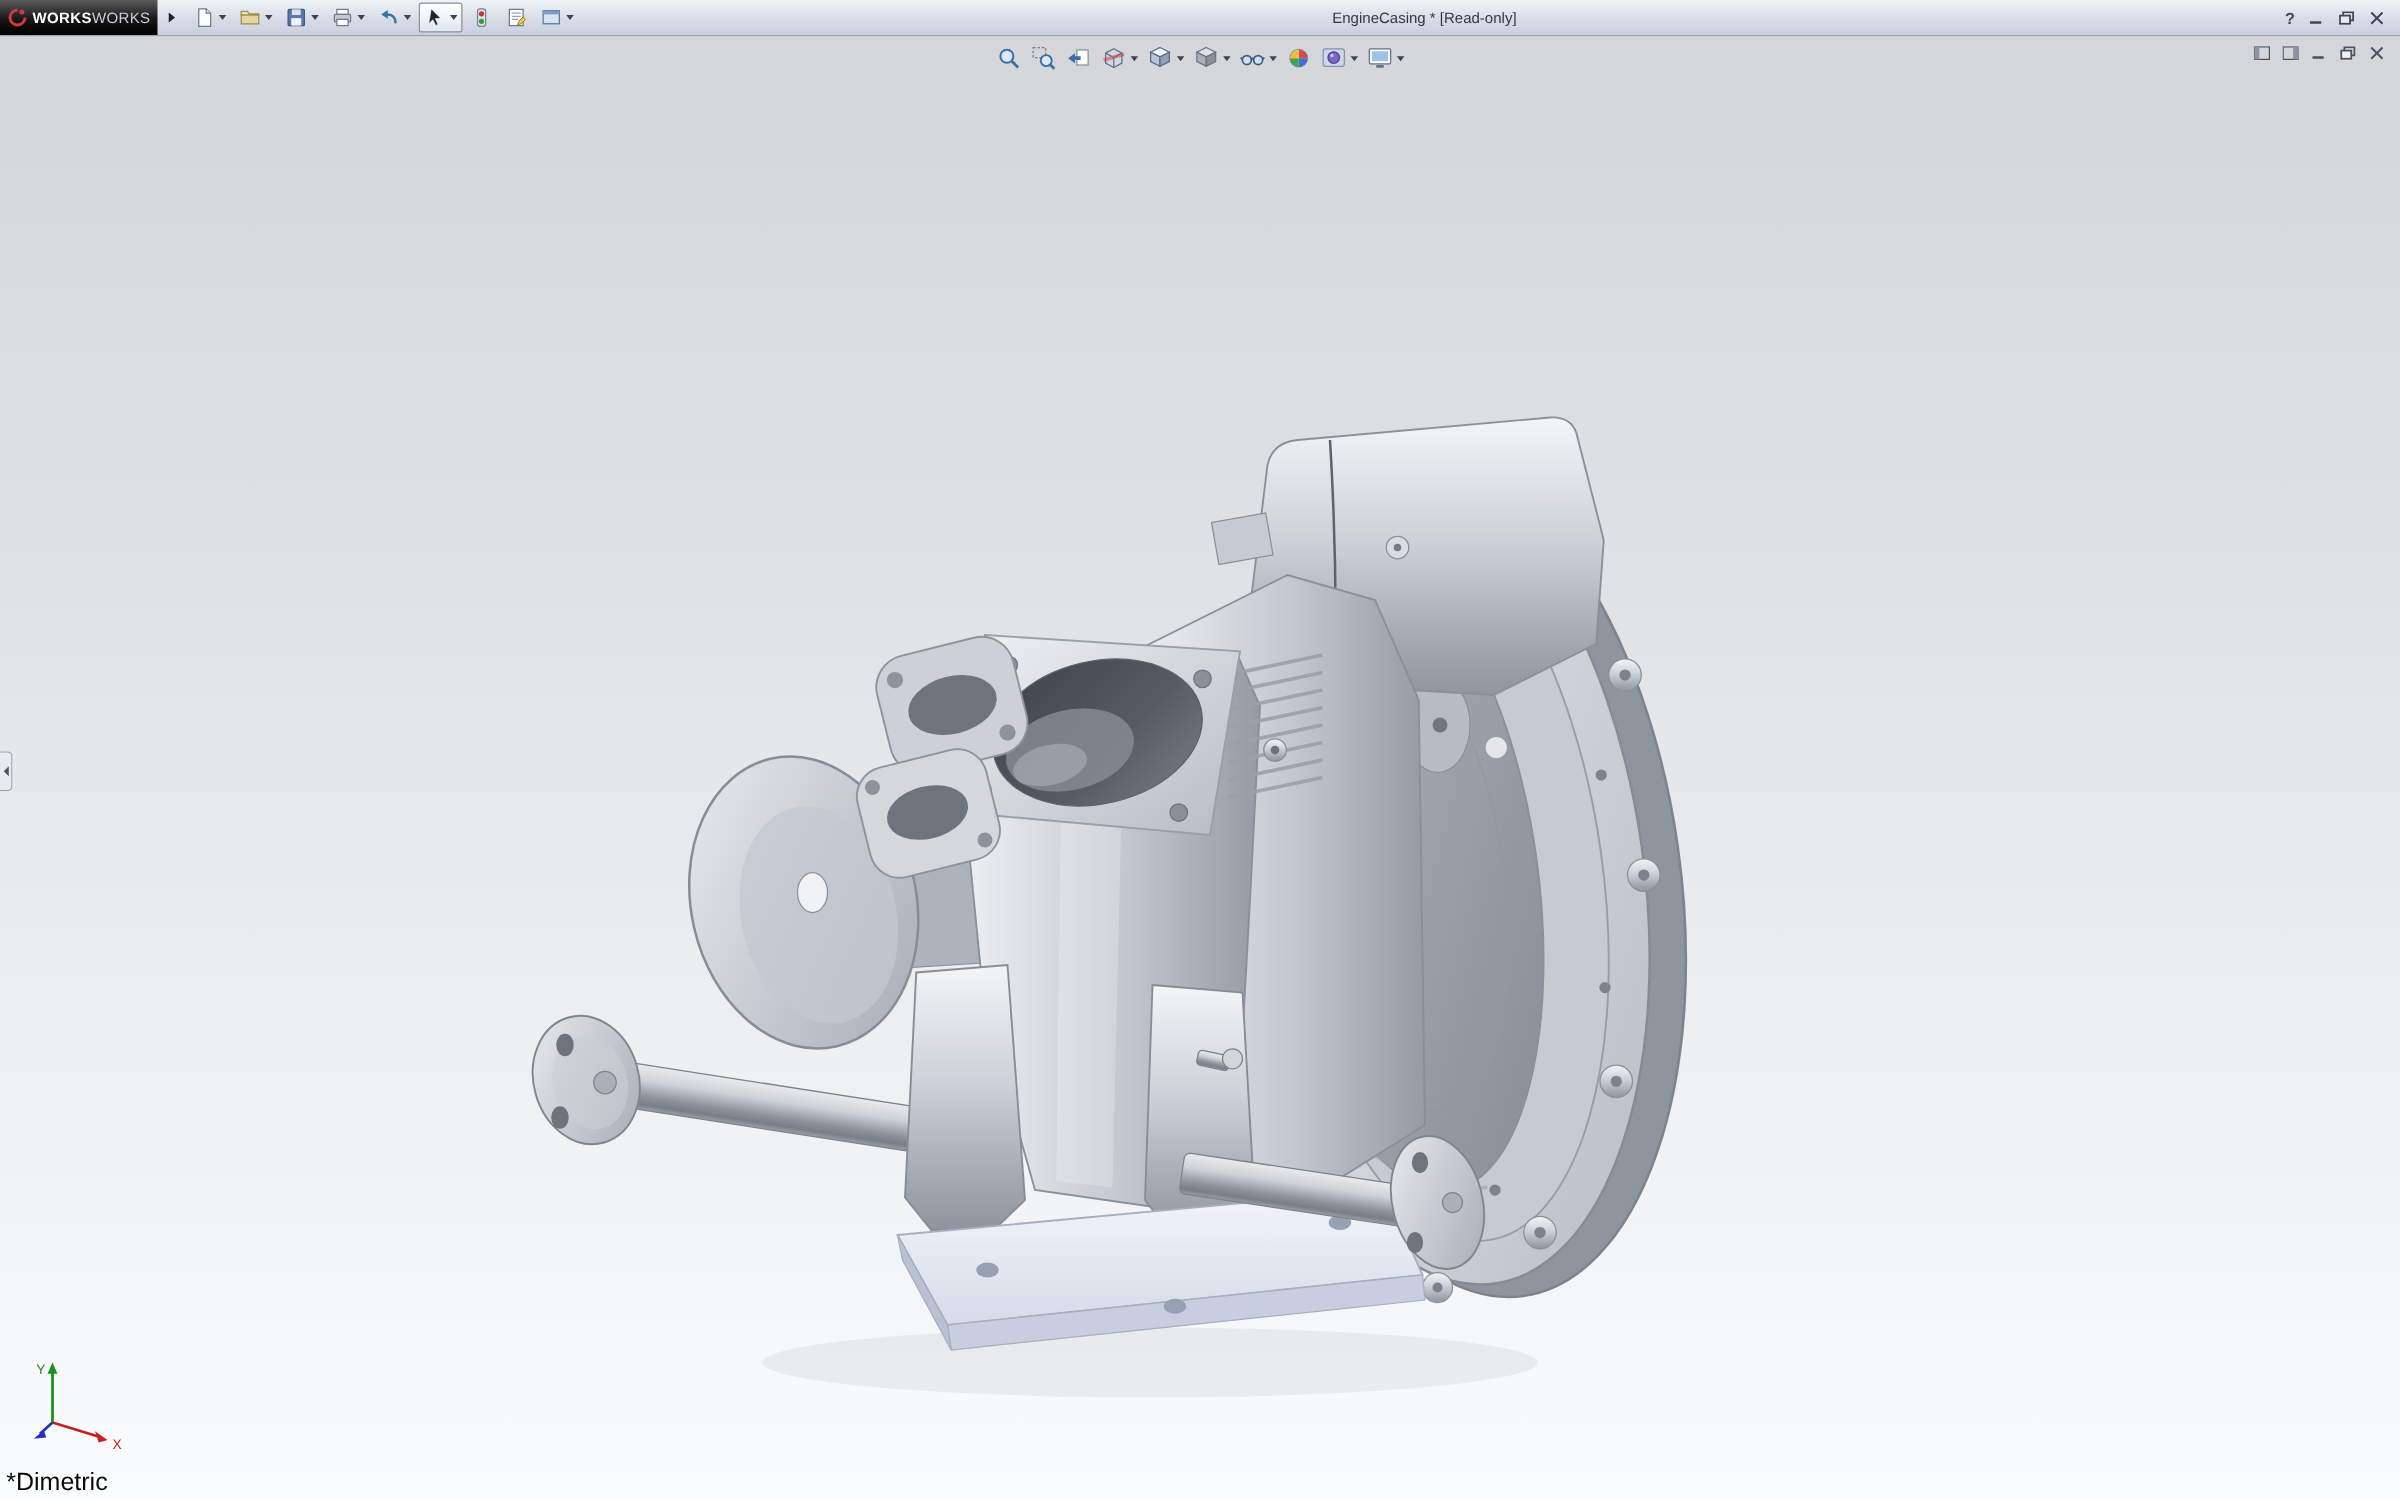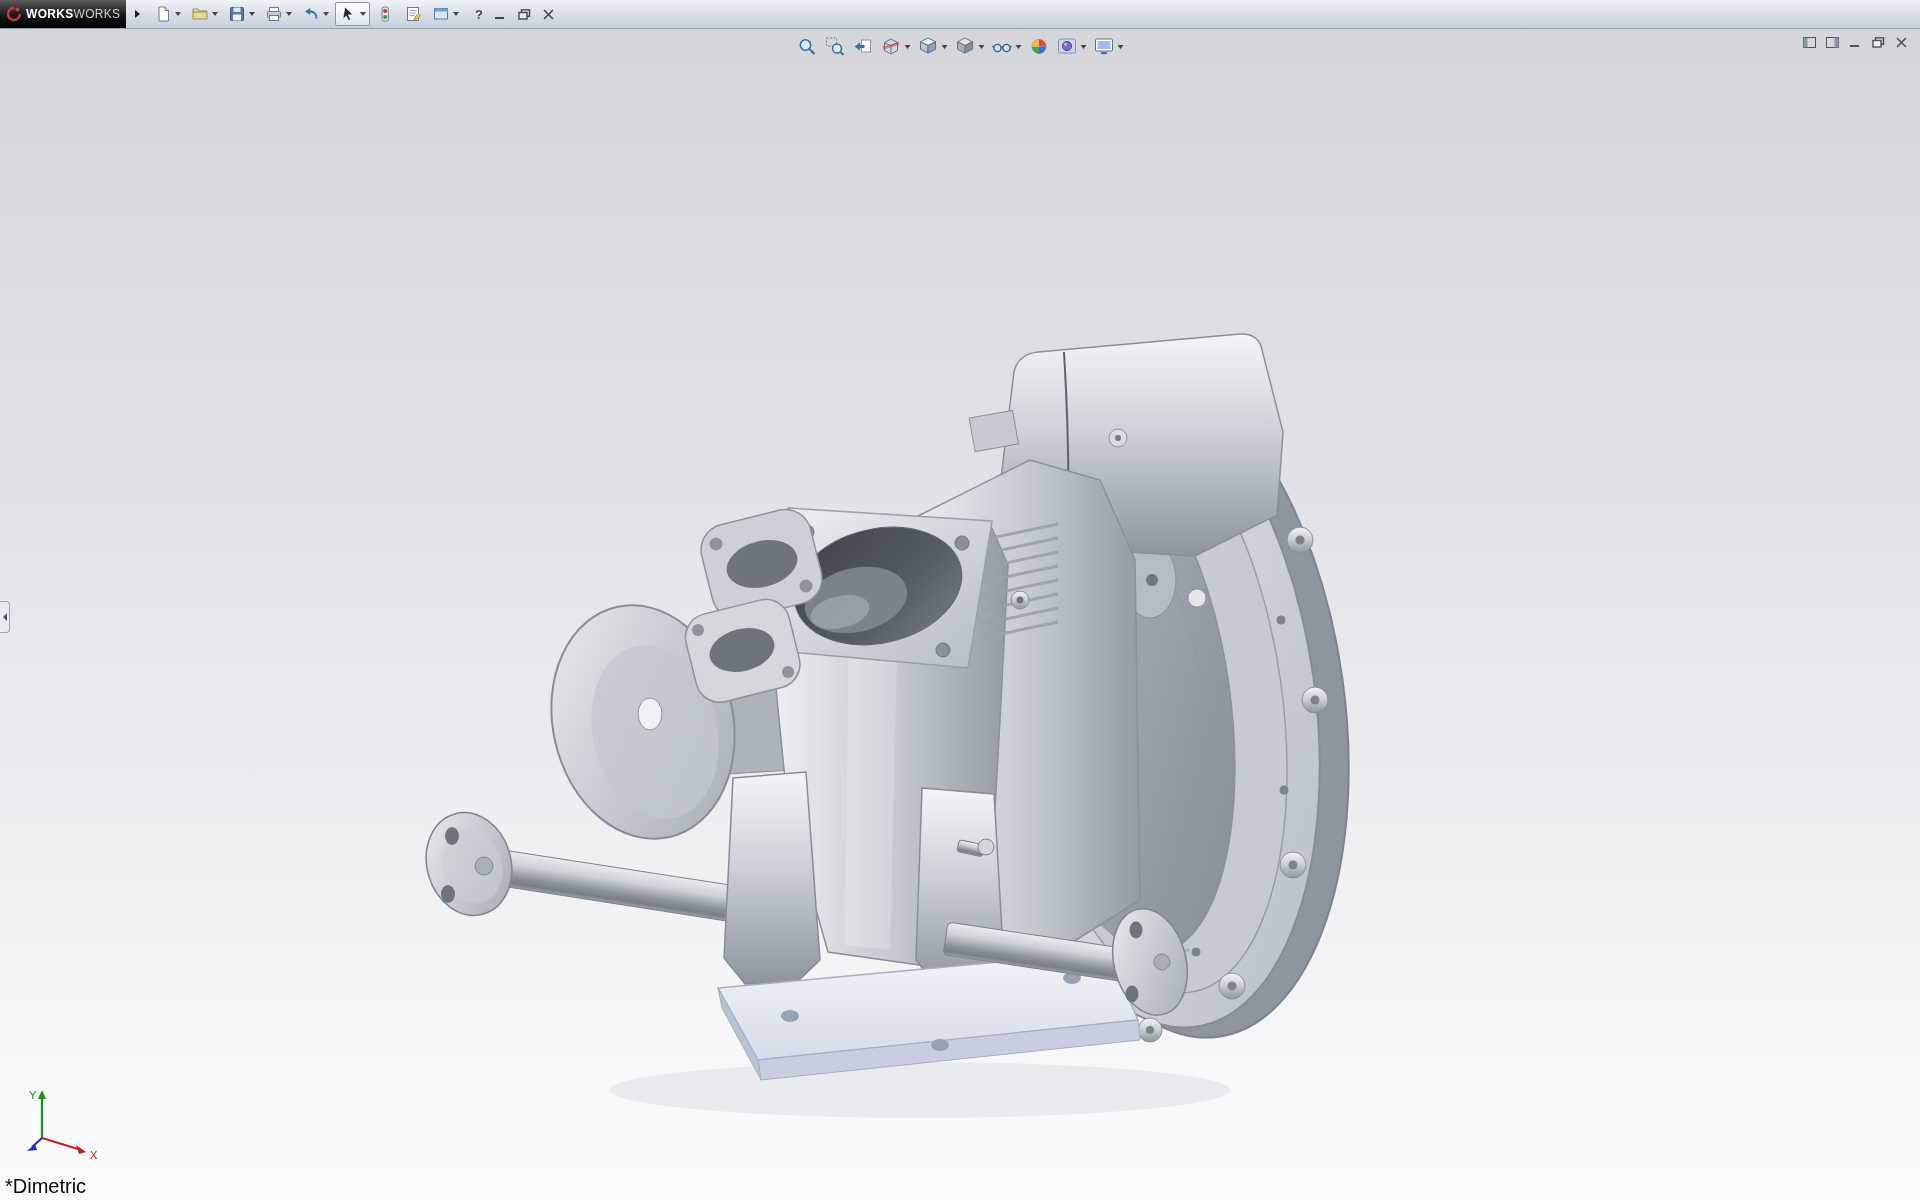--- a/index.html
+++ b/index.html
@@ -133,20 +133,21 @@
       </button>
       <button class="tbtn">
         <svg viewBox="0 0 18 18">
           <rect x="2.5" y="3.5" width="13" height="10.5" fill="#d8e4f2" stroke="#5b79a6"></rect>
           <rect x="2.5" y="3.5" width="13" height="3" fill="#7d9cc4"></rect>
         </svg>
           <span class="dd"></span>
       </button>
     </div>
 
+    <div class="title-text">EngineCasing * [Read-only]</div>
 
     <div class="win-controls">
       <button class="win-btn">?</button>
       <button class="win-btn">
         <svg viewBox="0 0 13 11">
             <rect x="1" y="8" width="9" height="2" fill="#3f4754"></rect>
           </svg>
       </button>
       <button class="win-btn">
         <svg viewBox="0 0 13 11">

